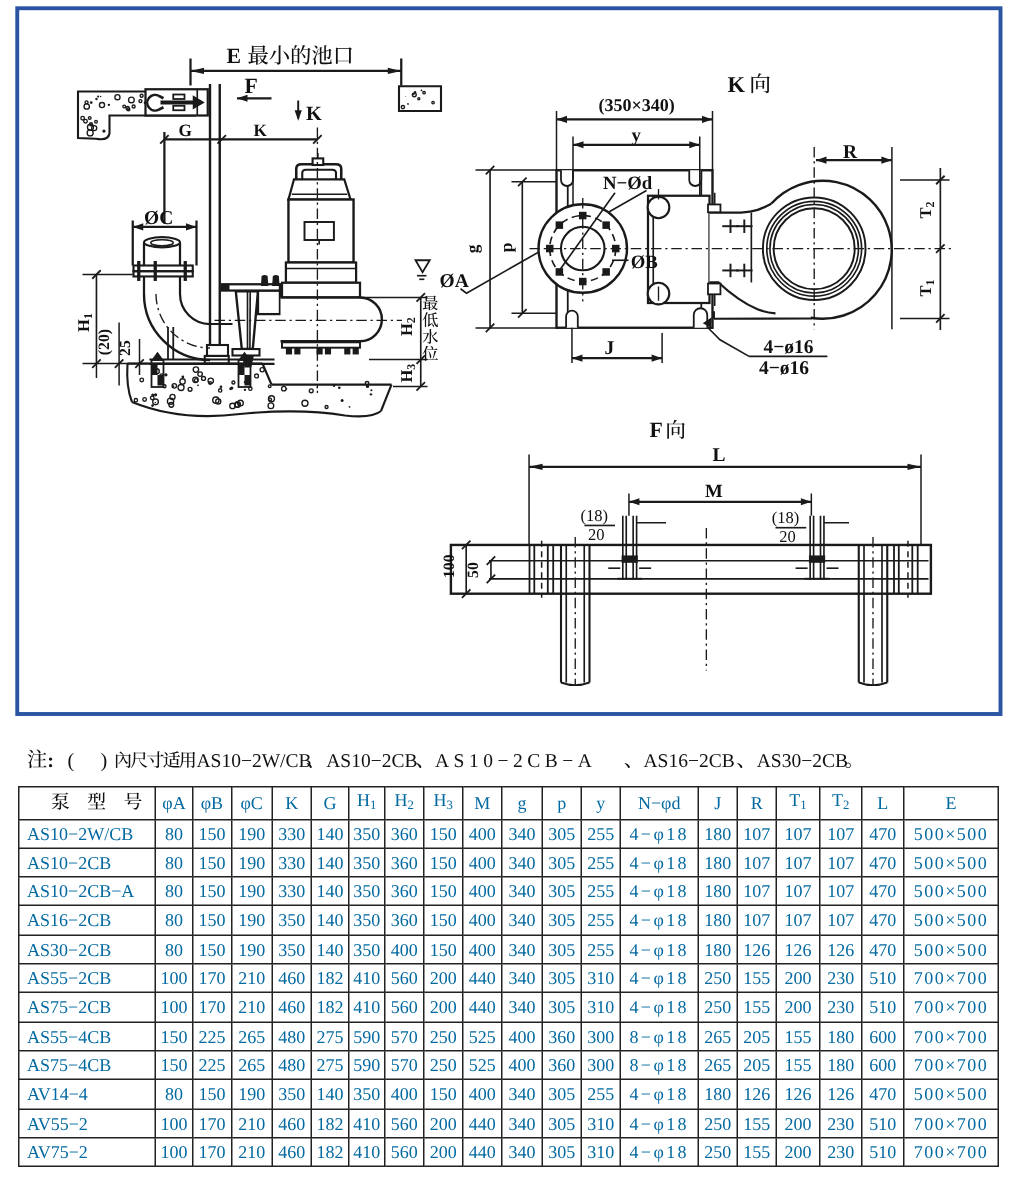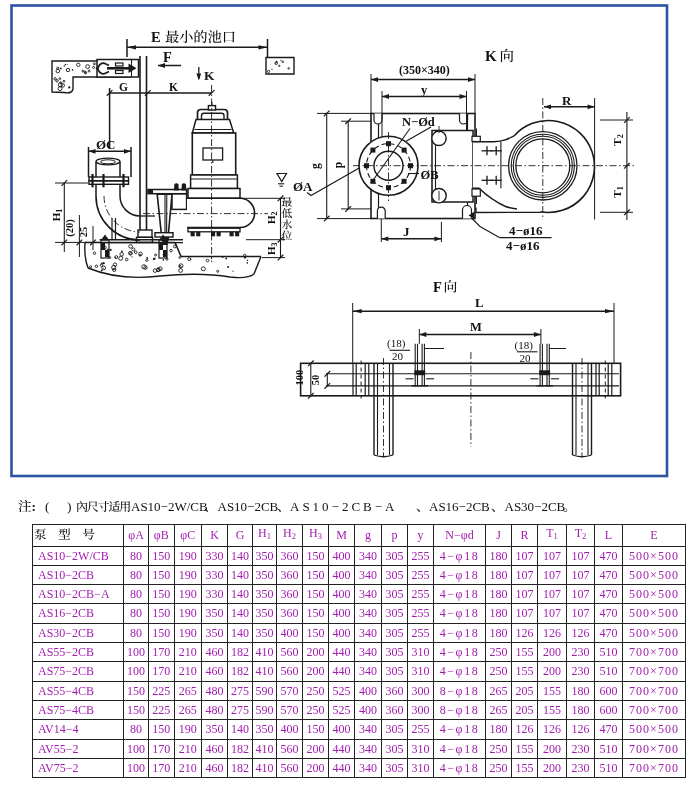--- a/index.html
+++ b/index.html
@@ -1,16 +1,16 @@
 <!DOCTYPE html>
 <html><head><meta charset="utf-8"><style>
 html,body{margin:0;padding:0;background:#fff;width:690px;height:785px;overflow:hidden}
 #svgwrap{position:absolute;left:0;top:0;z-index:2;pointer-events:none}
-table{position:absolute;left:32px;top:524px;z-index:1;border-collapse:collapse;table-layout:fixed;
- font-family:"Liberation Serif",serif;font-size:12px;color:#a21caf;border:1.6px solid #111}
+table{position:absolute;left:12px;top:524px;z-index:1;border-collapse:collapse;table-layout:fixed;
+ font-family:"Liberation Serif",serif;font-size:12px;color:#0369a1;border:1.6px solid #111}
 td,th{border:1px solid #222;text-align:center;padding:0;height:18.3px;line-height:18.3px;font-weight:normal;overflow:hidden;white-space:nowrap}
 tr.hd th{height:17.6px;line-height:17.6px}
 td.nm{text-align:left;padding-left:5px}
 sub{font-size:8.5px;vertical-align:-2px}
 td:nth-child(14){letter-spacing:1.6px}
 td:nth-child(20){letter-spacing:1px}
 </style></head>
 <body>
 <div id="svgwrap"><svg width="690" height="785" viewBox="0 0 690 785" font-family="Liberation Serif, serif">
       <defs>

